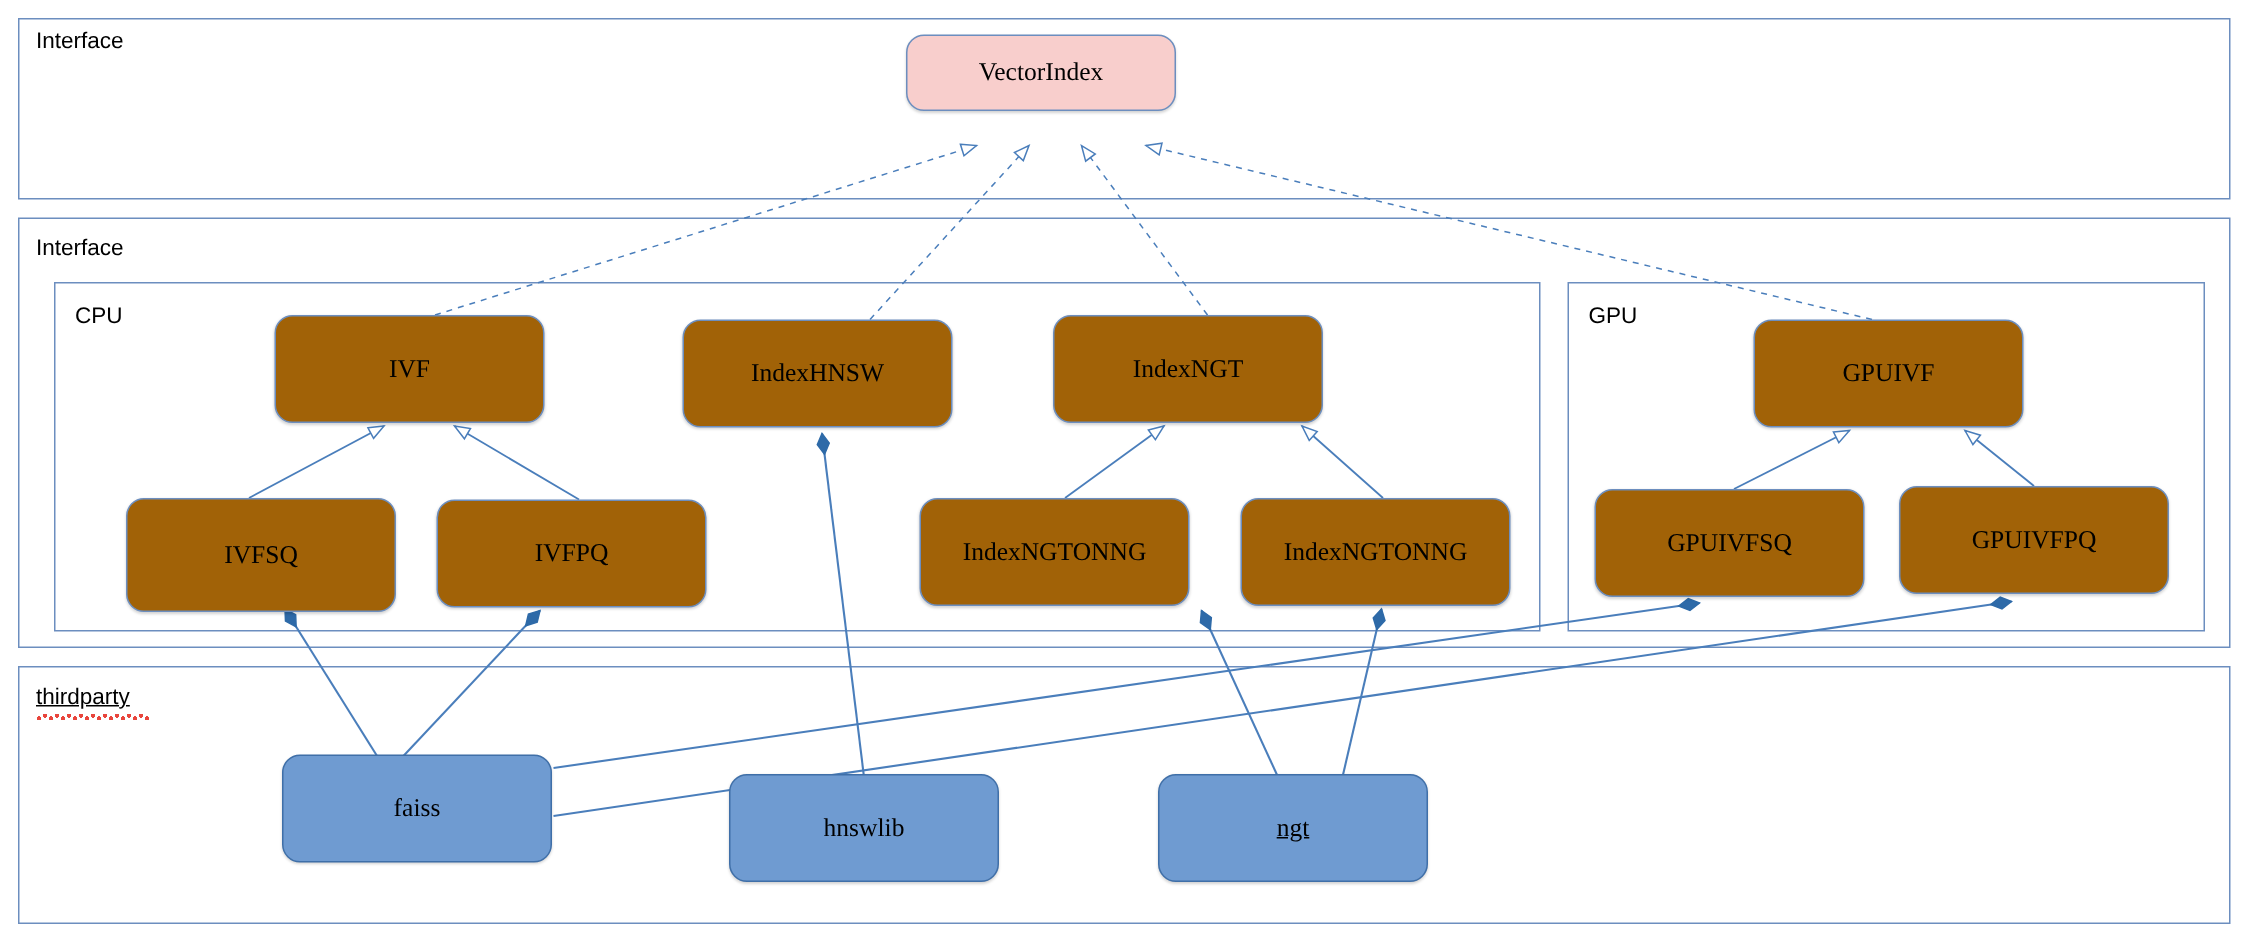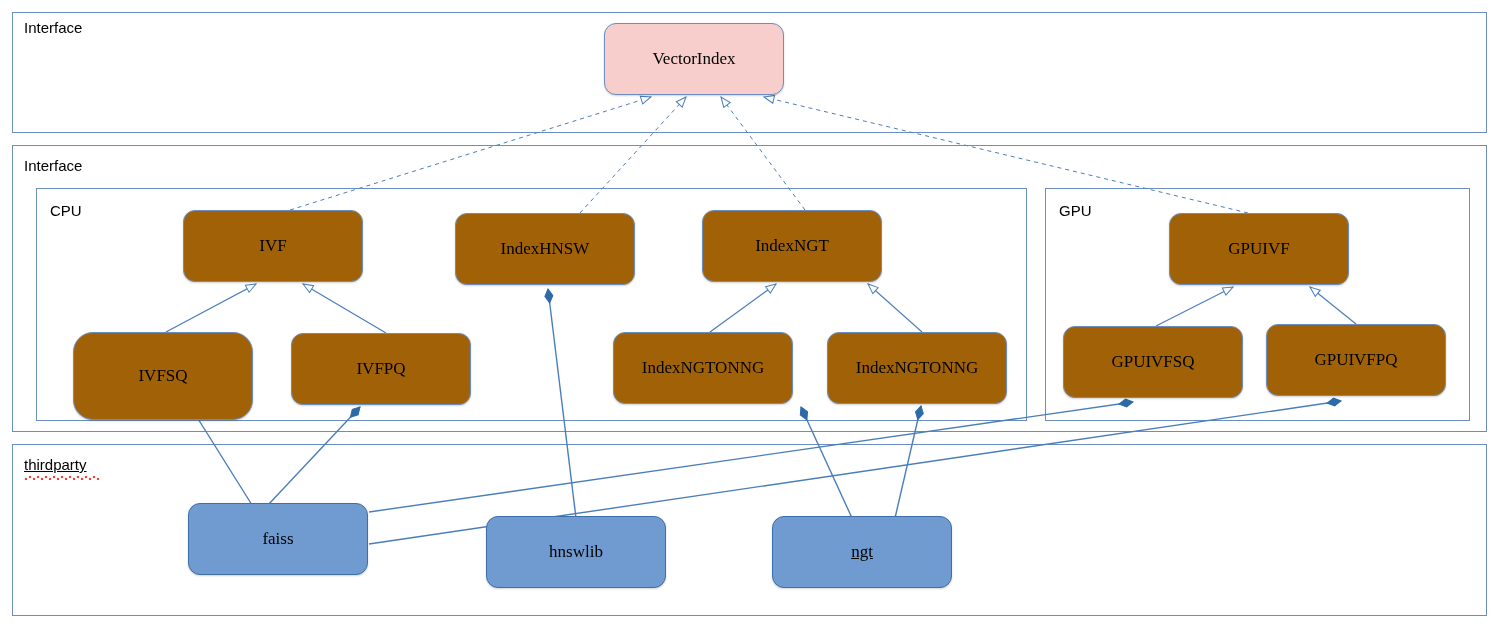--- a/index.html
+++ b/index.html
@@ -108,36 +108,36 @@
         <line x1="268" y1="505" x2="360" y2="407" stroke="#4a7ebb" fill="none" stroke-width="1.4" marker-end="url(#filled-diamond)"></line>
         <line x1="369" y1="512" x2="1133" y2="402" stroke="#4a7ebb" fill="none" stroke-width="1.4" marker-end="url(#filled-diamond)"></line>
         <line x1="369" y1="544" x2="1341" y2="401" stroke="#4a7ebb" fill="none" stroke-width="1.4" marker-end="url(#filled-diamond)"></line>
         <line x1="576" y1="518" x2="548" y2="289" stroke="#4a7ebb" fill="none" stroke-width="1.4" marker-end="url(#filled-diamond)"></line>
         <line x1="852" y1="518" x2="801" y2="407" stroke="#4a7ebb" fill="none" stroke-width="1.4" marker-end="url(#filled-diamond)"></line>
         <line x1="895" y1="518" x2="921" y2="406" stroke="#4a7ebb" fill="none" stroke-width="1.4" marker-end="url(#filled-diamond)"></line>
       </g>
   </svg>
 
   <div id="nodes-layer">
-      <div class="node iface" style="left: 604px; top: 23px; width: 180px; height: 72px;">
+      <div class="node iface" style="left: 604px; top: 23px; width: 180px; height: 51px;">
         <span>VectorIndex</span>
       </div>
       <div class="node impl" style="left: 183px; top: 210px; width: 180px; height: 72px;">
         <span>IVF</span>
       </div>
       <div class="node impl" style="left: 455px; top: 213px; width: 180px; height: 72px;">
         <span>IndexHNSW</span>
       </div>
       <div class="node impl" style="left: 702px; top: 210px; width: 180px; height: 72px;">
         <span>IndexNGT</span>
       </div>
       <div class="node impl" style="left: 1169px; top: 213px; width: 180px; height: 72px;">
         <span>GPUIVF</span>
       </div>
-      <div class="node impl" style="left: 73px; top: 332px; width: 180px; height: 88px; border-radius: 20px;">
+      <div class="node impl" style="left: 84px; top: 332px; width: 180px; height: 76px;">
         <span>IVFSQ</span>
       </div>
       <div class="node impl" style="left: 291px; top: 333px; width: 180px; height: 72px;">
         <span>IVFPQ</span>
       </div>
       <div class="node impl" style="left: 613px; top: 332px; width: 180px; height: 72px;">
         <span>IndexNGTONNG</span>
       </div>
       <div class="node impl" style="left: 827px; top: 332px; width: 180px; height: 72px;">
         <span>IndexNGTONNG</span>

